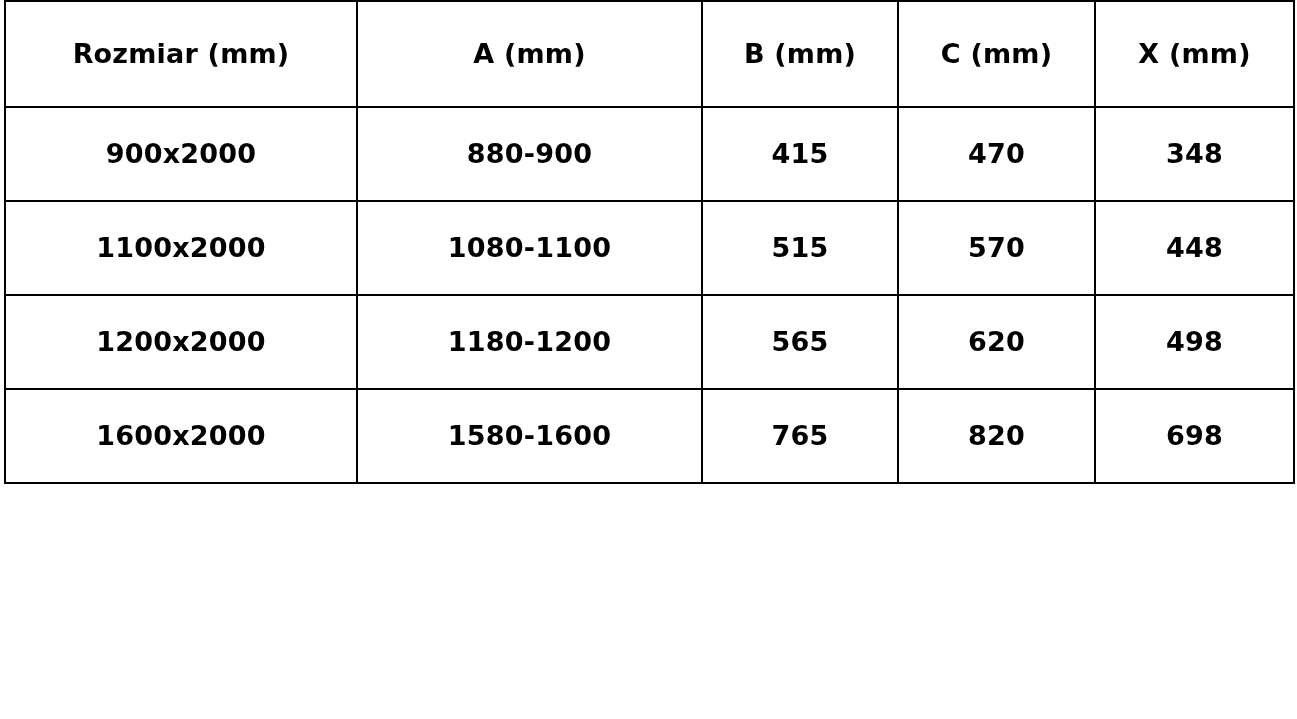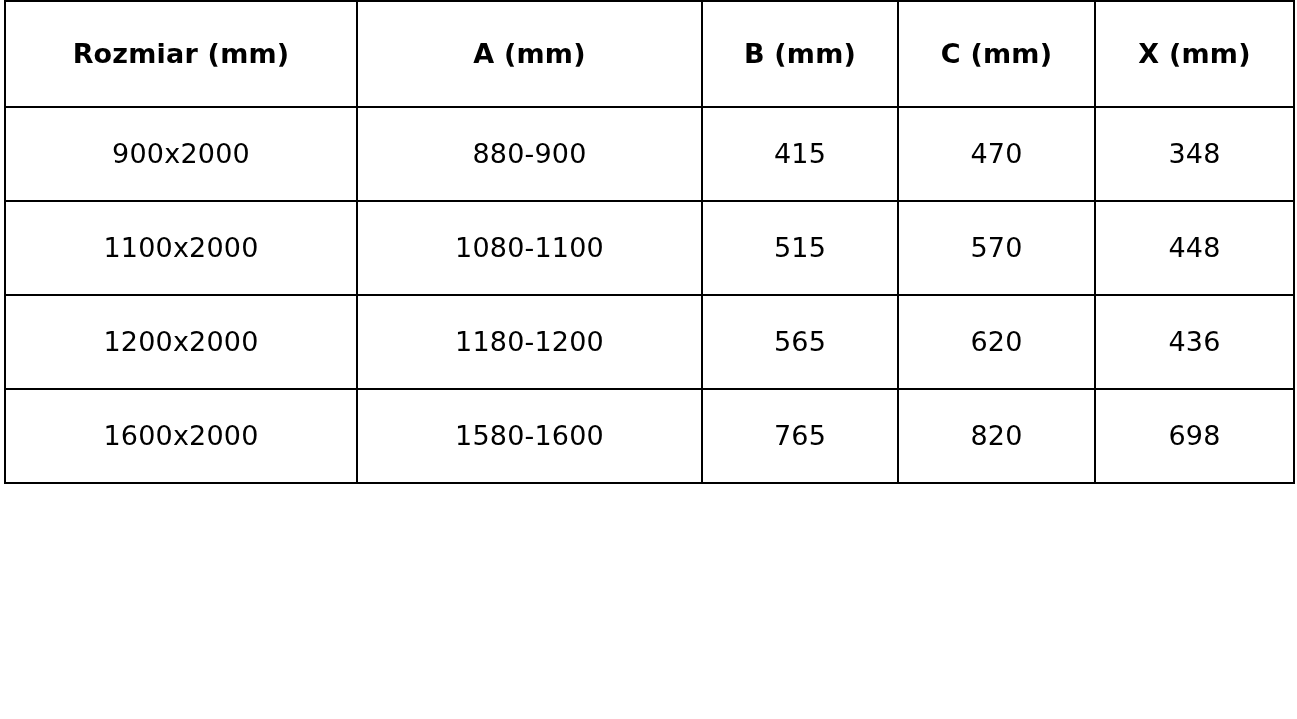--- a/index.html
+++ b/index.html
@@ -42,21 +42,21 @@
     height: 78px;
     line-height: 1.1;
     letter-spacing: 0.2px;
   }
   table.size-table thead th {
     font-weight: bold;
     height: 90px;
     font-size: 27px;
   }
   table.size-table tbody td {
-    font-weight: normal;
+    font-weight: bold;
   }
   table.size-table tbody tr:last-child td {
     border-bottom: 2px solid #000000;
   }
 </style>
 </head>
 <body>
 
 <div class="sheet">
   <table class="size-table">
@@ -89,21 +89,21 @@
         <td>1080-1100</td>
         <td>515</td>
         <td>570</td>
         <td>448</td>
       </tr>
       <tr>
         <td>1200x2000</td>
         <td>1180-1200</td>
         <td>565</td>
         <td>620</td>
-        <td>436</td>
+        <td>498</td>
       </tr>
       <tr>
         <td>1600x2000</td>
         <td>1580-1600</td>
         <td>765</td>
         <td>820</td>
         <td>698</td>
       </tr>
     </tbody>
   </table>

